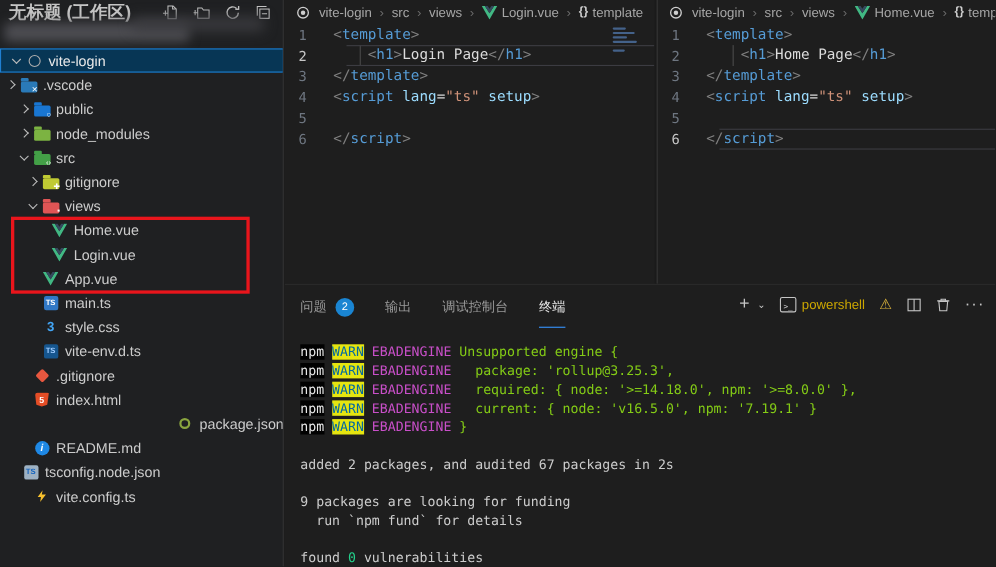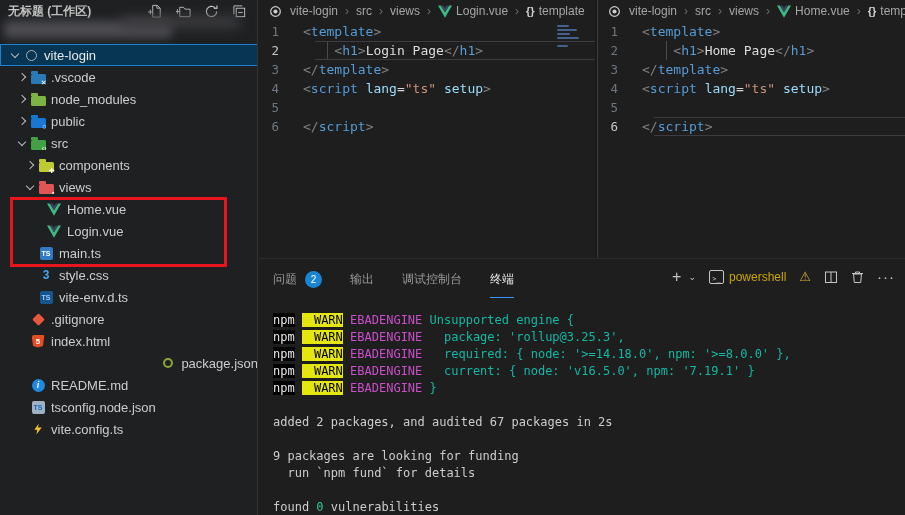--- a/index.html
+++ b/index.html
@@ -4,21 +4,21 @@
 <style>
   * { margin:0; padding:0; box-sizing:border-box; }
   html,body { width:905px; height:515px; overflow:hidden; background:#1e1e1e;
     font-family:"Liberation Sans", sans-serif; color:#ccc; }
   #stage { position:relative; width:905px; height:515px; }
 
   
   #sidebar { position:absolute; left:0; top:0; width:258px; height:515px;
     background:#1f2022; border-right:1px solid #333; overflow:hidden; }
   .exp-header { height:20px; display:flex; align-items:center; padding:3px 10px 0 8px; }
-  .exp-title { font-size:12px; font-weight:700; color:#c5c5c5; white-space:nowrap; }
+  .exp-title { font-size:16px; font-weight:700; color:#c5c5c5; white-space:nowrap; }
   .exp-actions { margin-left:auto; display:flex; gap:13px; align-items:center; }
   .exp-actions svg { display:block; }
   .redact { position:absolute; border-radius:4px; }
   #redact1 { left:4px; top:21px; width:168px; height:17px; background:#4d4d52; filter:blur(5px); }
   #redact2 { left:120px; top:16px; width:120px; height:12px; background:#3c3c40; filter:blur(6px); }
 
   #tree { position:absolute; left:0; top:44px; width:258px; }
   .row { height:22px; display:flex; align-items:center; font-size:13px; color:#cccccc;
     white-space:nowrap; position:relative; cursor:pointer; }
   .row.selected { background:#073655; border:1px solid #1f7fd1; color:#e9e9e9; }
@@ -83,23 +83,23 @@
   .chev-dn { font-size:9px; color:#c5c5c5; margin-left:-6px; }
   .psbox { width:15px; height:14px; border:1.2px solid #c5c5c5; border-radius:2px;
     font-size:7px; display:flex; align-items:flex-end; justify-content:center;
     color:#c5c5c5; font-family:"DejaVu Sans Mono",monospace; }
   .pslabel { font-size:12px; color:#cca700; margin-left:5px; }
   .warn-tri { color:#d9b13b; font-size:13px; }
   .ellipsis { font-size:15px; letter-spacing:1px; }
   #term { padding:13px 0 0 14px; font-family:"DejaVu Sans Mono", monospace; font-size:12px;
     line-height:17px; white-space:pre; color:#cccccc; }
   .t-npm { color:#e8e8e8; background:#010101; }
-  .t-warn { color:#000000; background:#e5e510;padding-left:12px; }
+  .t-warn { color:#0369a1; background:#e5e510; }
   .t-code { color:#c94fc9; }
-  .t-msg { color:#14b8a6; }
+  .t-msg { color:#84cc16; }
   .t-ok { color:#23d18b; }
   .t-pl { color:#cccccc; }
 </style>
 </head>
 <body>
 
 <div id="stage">
 
   <div id="sidebar">
     <div class="exp-header">
@@ -136,62 +136,62 @@
     <div id="redact1" class="redact"></div>
     <div id="redact2" class="redact"></div>
     <div id="tree">
         <div class="row selected" style="padding-left: 6px;">
           <span class="chev exp"></span>
           <span class="ficon">
             <span class="circ-icon"></span>
           </span>
           <span>vite-login</span>
         </div>
-        <div class="row" style="padding-left: 14px;">
+        <div class="row" style="padding-left: 2px;">
           <span class="chev"></span>
           <span class="ficon">
             <span class="folder" style="--fc:#2a7ab8">
               <span class="fmark">✕</span>
             </span>
           </span>
           <span>.vscode</span>
         </div>
         <div class="row" style="padding-left: 14px;">
           <span class="chev"></span>
           <span class="ficon">
-            <span class="folder" style="--fc:#7cb342"></span>
-          </span>
-          <span>node_modules</span>
-        </div>
-        <div class="row" style="padding-left: 14px;">
-          <span class="chev"></span>
-          <span class="ficon">
             <span class="folder" style="--fc:#1976d2">
               <span class="fmark">○</span>
             </span>
           </span>
           <span>public</span>
         </div>
         <div class="row" style="padding-left: 14px;">
+          <span class="chev"></span>
+          <span class="ficon">
+            <span class="folder" style="--fc:#7cb342"></span>
+          </span>
+          <span>node_modules</span>
+        </div>
+        <div class="row" style="padding-left: 14px;">
           <span class="chev exp"></span>
           <span class="ficon">
             <span class="folder" style="--fc:#43a047">
               <span class="fmark">‹›</span>
             </span>
           </span>
           <span>src</span>
         </div>
         <div class="row" style="padding-left: 22px;">
           <span class="chev"></span>
           <span class="ficon">
             <span class="folder" style="--fc:#c0ca33">
               <span class="fmark">✚</span>
             </span>
           </span>
-          <span>components</span>
+          <span>gitignore</span>
         </div>
         <div class="row" style="padding-left: 22px;">
           <span class="chev exp"></span>
           <span class="ficon">
             <span class="folder" style="--fc:#e05555">
               <span class="fmark">▪</span>
             </span>
           </span>
           <span>views</span>
         </div>
@@ -211,20 +211,30 @@
             <svg width="14" height="13" viewBox="0 0 24 21">
               <path d="M0 0h4.8L12 11.6 19.2 0H24L12 21z" fill="#41b883"></path>
               <path d="M4.8 0h4.3L12 4.6 14.9 0h4.3L12 11.6z" fill="#35495e"></path>
             </svg>
           </span>
           <span>Login.vue</span>
         </div>
         <div class="row" style="padding-left: 22px;">
           <span class="chev" style="visibility: hidden;"></span>
           <span class="ficon">
+            <svg width="14" height="13" viewBox="0 0 24 21">
+              <path d="M0 0h4.8L12 11.6 19.2 0H24L12 21z" fill="#41b883"></path>
+              <path d="M4.8 0h4.3L12 4.6 14.9 0h4.3L12 11.6z" fill="#35495e"></path>
+            </svg>
+          </span>
+          <span>App.vue</span>
+        </div>
+        <div class="row" style="padding-left: 22px;">
+          <span class="chev" style="visibility: hidden;"></span>
+          <span class="ficon">
             <span class="badge" style="background:#3178c6">TS</span>
           </span>
           <span>main.ts</span>
         </div>
         <div class="row" style="padding-left: 22px;">
           <span class="chev" style="visibility: hidden;"></span>
           <span class="ficon">
             <span style="color:#42a5f5;font-weight:700;font-size:12px">3</span>
           </span>
           <span>style.css</span>
@@ -257,21 +267,21 @@
           </span>
           <span>package.json</span>
         </div>
         <div class="row" style="padding-left: 14px;">
           <span class="chev" style="visibility: hidden;"></span>
           <span class="ficon">
             <span class="badge round" style="background:#1e88e5">i</span>
           </span>
           <span>README.md</span>
         </div>
-        <div class="row" style="padding-left: 14px;">
+        <div class="row" style="padding-left: 4px;">
           <span class="chev" style="visibility: hidden;"></span>
           <span class="ficon">
             <span class="badge" style="background:#9eb2c4;color:#1565c0">TS</span>
           </span>
           <span>tsconfig.node.json</span>
         </div>
         <div class="row" style="padding-left: 14px;">
           <span class="chev" style="visibility: hidden;"></span>
           <span class="ficon">
             <svg width="12" height="12" viewBox="0 0 16 16">

